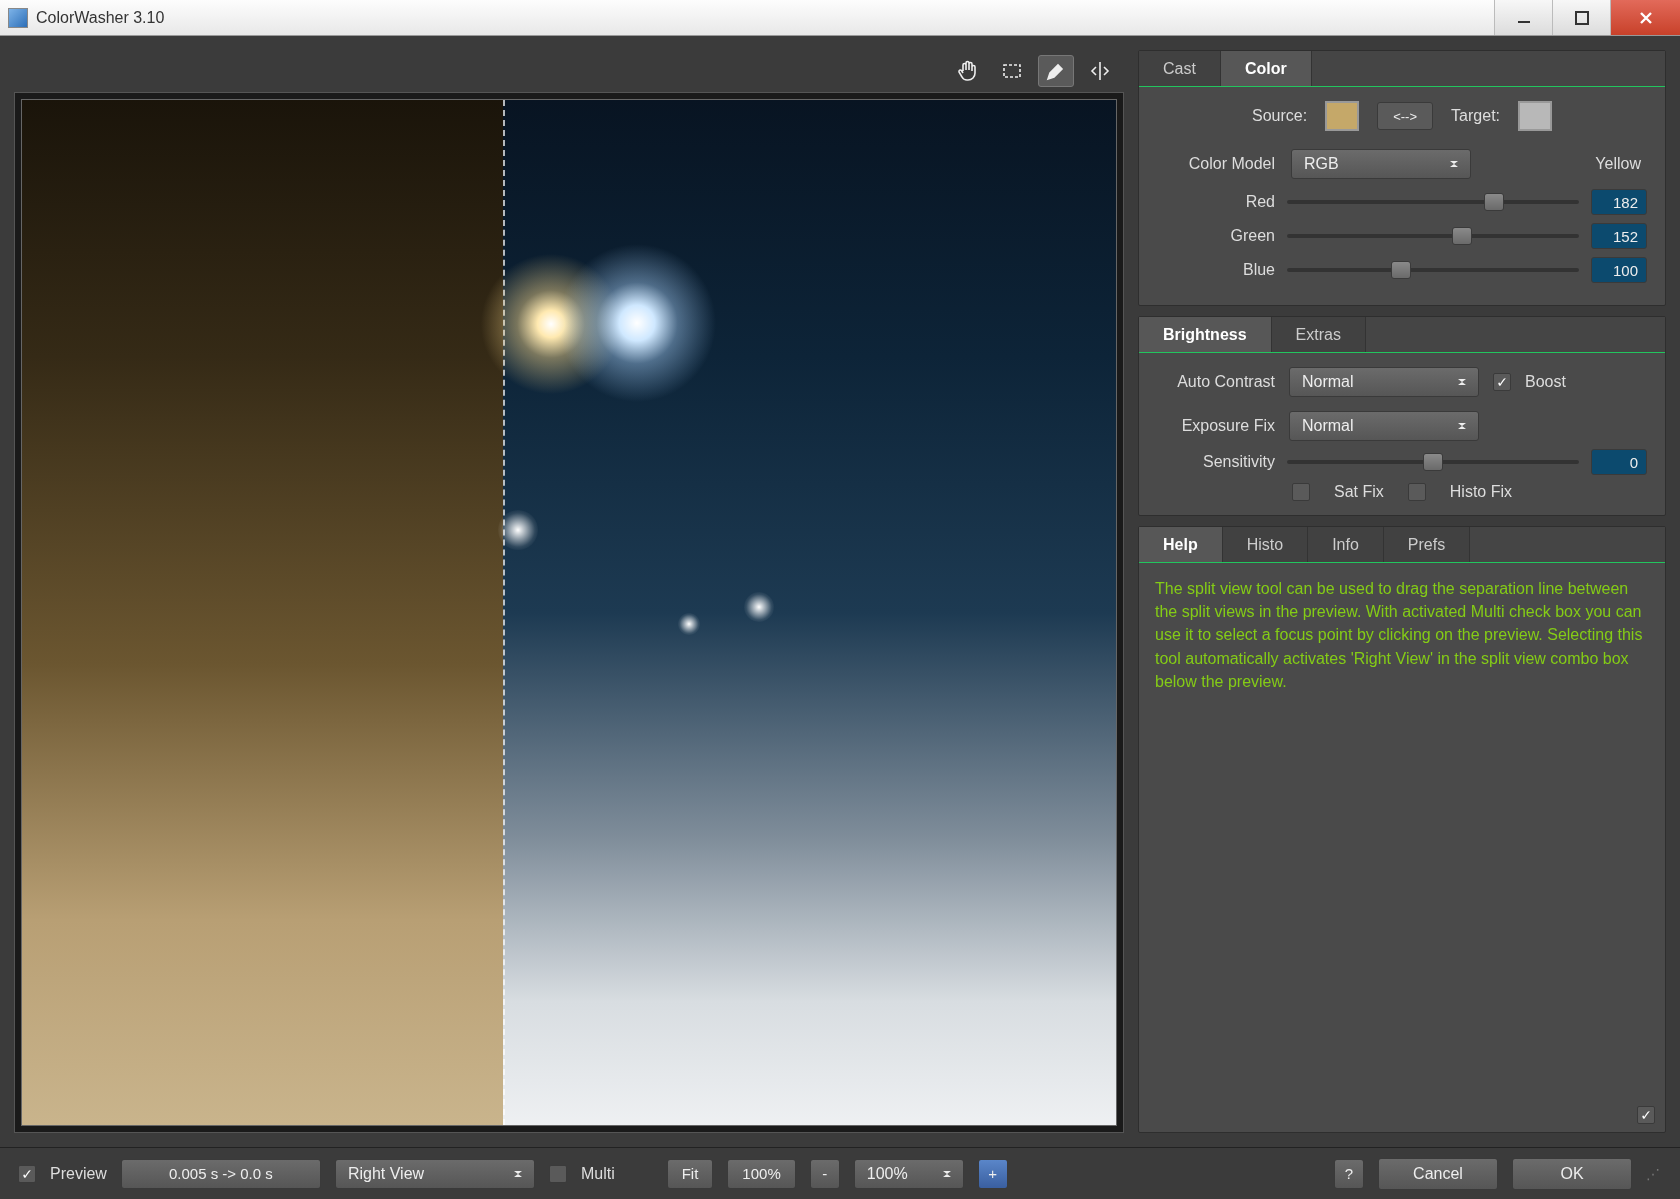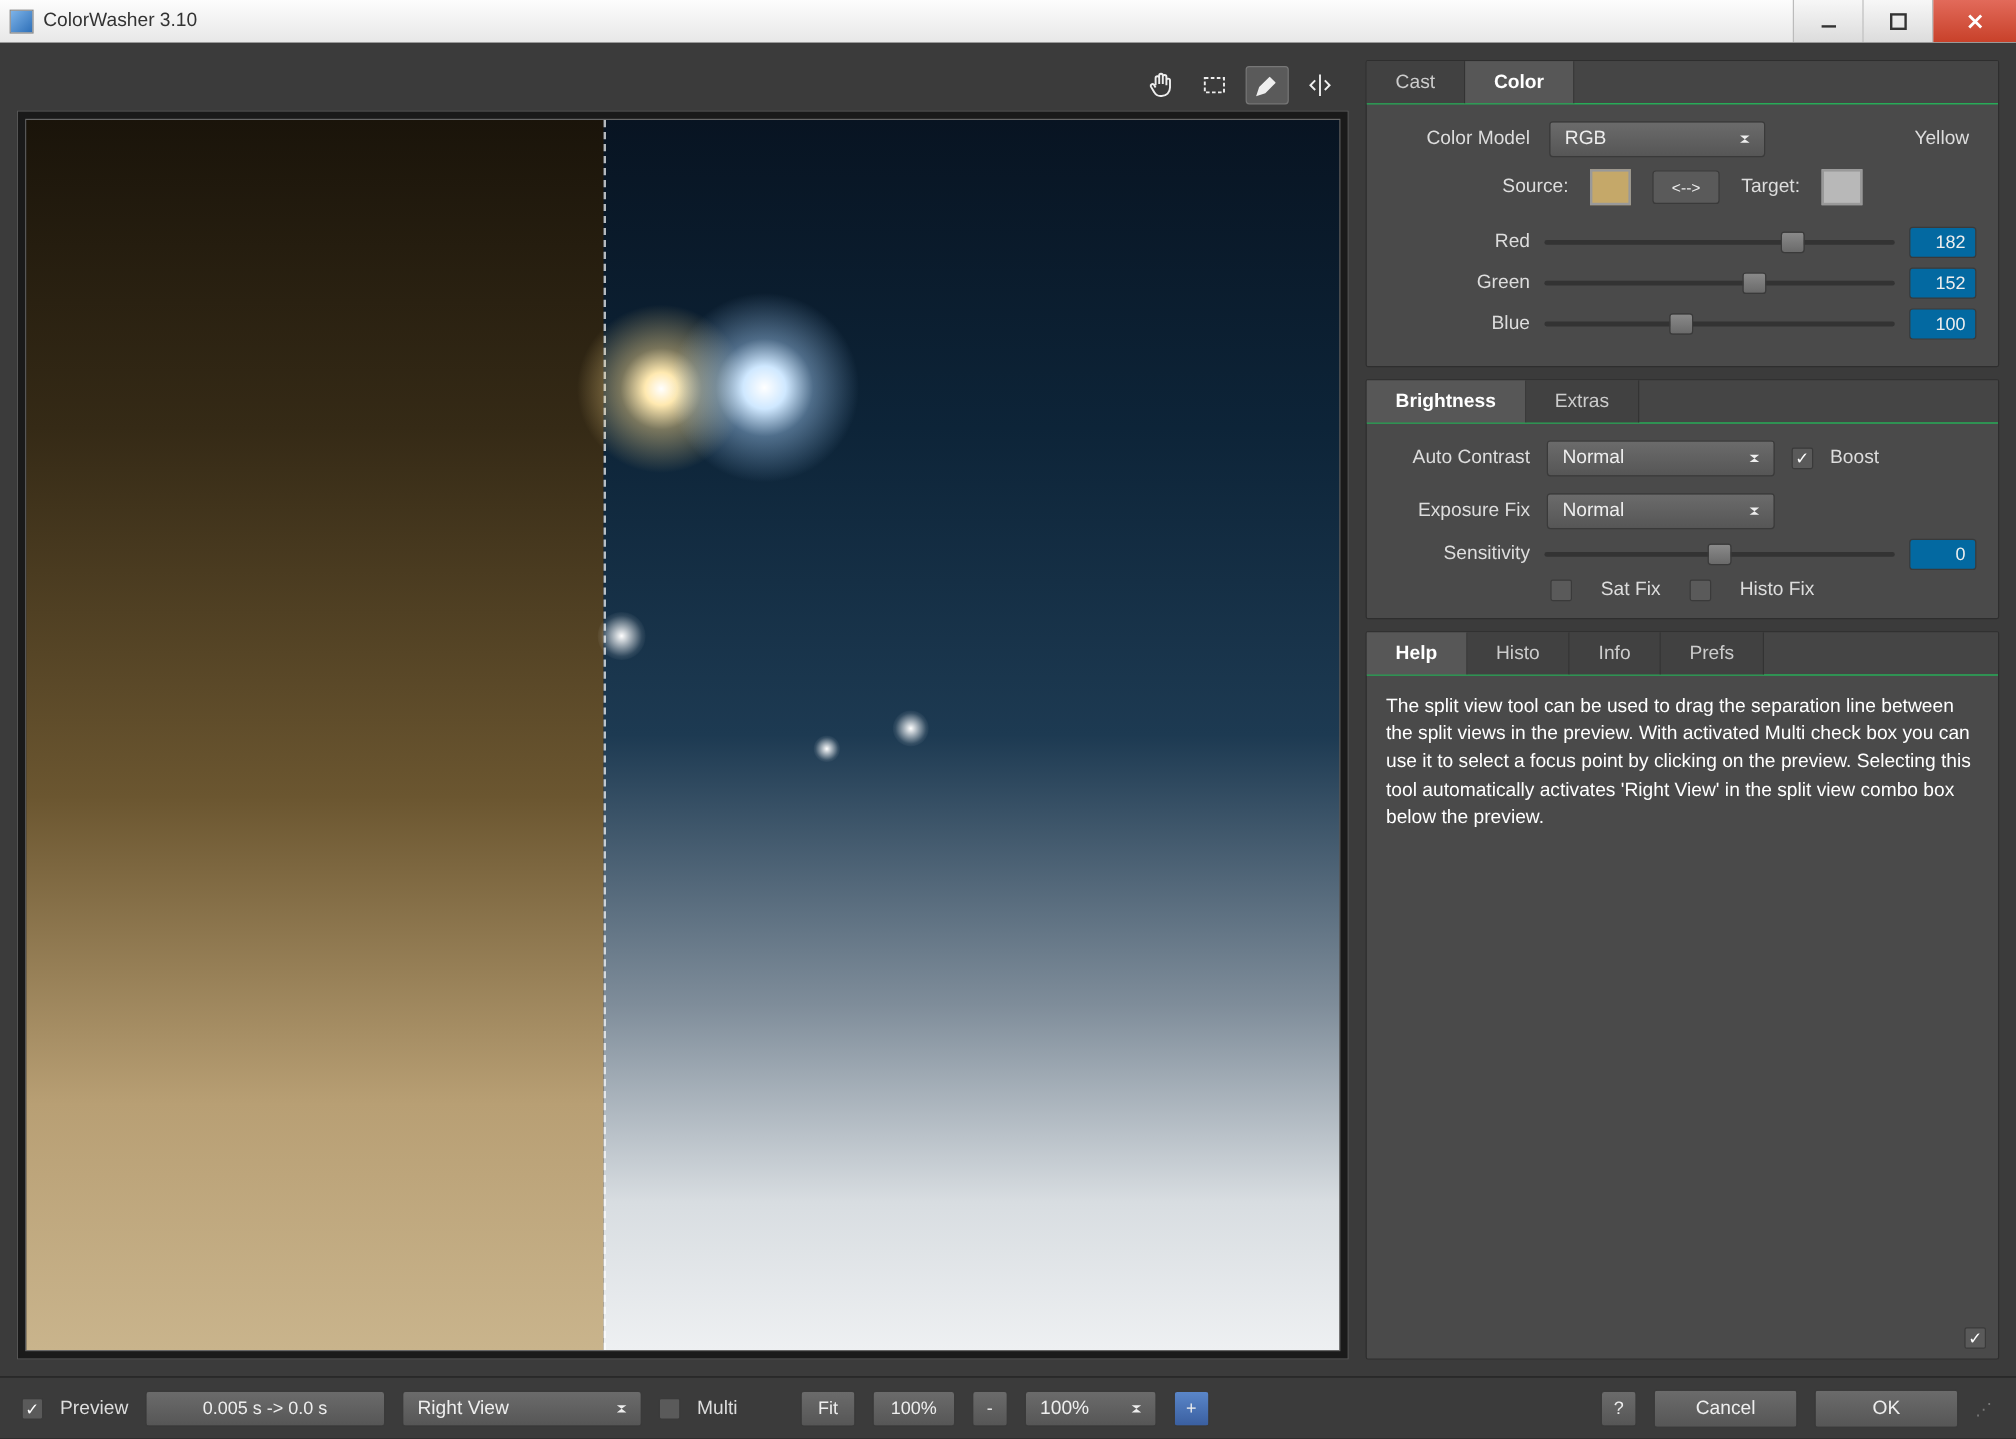--- a/index.html
+++ b/index.html
@@ -40,42 +40,42 @@
 
 
 .right { width: 528px; display: flex; flex-direction: column; gap: 10px; }
 .row { display: flex; align-items: center; gap: 10px; }
 .lbl { color: #ddd; font-size: 16px; }
 .dropbtn, .btn, .select, .numbox { background: linear-gradient(#6b6b6b,#565656); border: 1px solid #3a3a3a; color: #eee; border-radius: 3px; display: flex; align-items: center; }
 .dropbtn { width: 34px; height: 32px; justify-content: center; }
 .dropbtn svg, .select svg { width: 12px; height: 12px; fill: #eee; }
 .btn { height: 32px; padding: 0 18px; justify-content: center; font-size: 16px; }
 .select { height: 30px; padding: 0 10px 0 12px; justify-content: space-between; font-size: 16px; gap: 10px; }
-.numbox { height: 26px; width: 56px; justify-content: flex-end; padding: 0 8px; font-size: 15px; background:#0369a1; }
+.numbox { height: 26px; width: 56px; justify-content: flex-end; padding: 0 8px; font-size: 15px; background:#0c4a6e; }
 
 .panel { background: #4a4a4a; border: 1px solid #2e2e2e; border-radius: 2px; }
 .tabs { display: flex; align-items: stretch; height: 36px; border-bottom: 1px solid #22c55e; background:#454545;}
 .tab { padding: 0 24px; display: flex; align-items: center; color: #ccc; font-size: 16px; border-right: 1px solid #333; background:#414141;}
 .tab.active { background: #575757; color: #fff; font-weight: bold; }
 .panel-body { padding: 14px 18px; color: #ddd; font-size: 16px; }
 
 .swatch { width: 34px; height: 30px; border: 2px solid #999; }
 .swapbtn { width: 56px; height: 28px; background:#5a5a5a; border:1px solid #3a3a3a; border-radius:3px; color:#eee; font-size:13px; display:flex;align-items:center;justify-content:center; }
 
 .slider-row { display: flex; align-items: center; gap: 12px; margin: 8px 0; }
 .slider-row .slbl { width: 118px; text-align: right; font-size: 16px; }
 .slider { flex: 1; height: 18px; position: relative; }
 .track { position: absolute; left: 0; right: 0; top: 7px; height: 4px; background: #333; border-radius: 2px; }
 .thumb { position: absolute; top: 0; width: 20px; height: 18px; background: linear-gradient(#8a8a8a,#6a6a6a); border: 1px solid #3a3a3a; border-radius: 3px; transform: translateX(-50%); }
 
 .chk { width: 18px; height: 18px; background: #5a5a5a; border: 1px solid #3a3a3a; border-radius: 2px; display:inline-flex; align-items:center; justify-content:center; }
 .chk.checked::after { content:"✓"; color:#fff; font-size:14px; line-height:1; }
 
 .helpbox { flex: 1; display: flex; flex-direction: column; }
-.helpbody { flex:1; padding: 14px 16px; color: #ffffff; font-size: 16px; line-height: 1.45; position:relative;}
+.helpbody { flex:1; padding: 14px 16px; color: #84cc16; font-size: 16px; line-height: 1.45; position:relative;}
 
 
 .bottombar { height: 52px; background: #3b3b3b; border-top: 1px solid #222; display: flex; align-items: center; padding: 0 18px; gap: 14px; color:#ddd; font-size:16px; }
 .bottombar .spacer { flex: 1; }
 .smallbtn { height: 30px; padding: 0 14px; background: linear-gradient(#6b6b6b,#565656); border:1px solid #3a3a3a; border-radius:3px; display:flex; align-items:center; color:#eee; font-size:15px; }
 .sq { width:30px; padding:0; justify-content:center; }
 .sq.plus { background: linear-gradient(#5a86c9,#3a5fa0); }
 .grip { margin-left:auto; color:#777; font-size:14px; letter-spacing:2px; }
 </style>
 </head>
@@ -146,36 +146,36 @@
 
     <div class="right">
 
 
       <div class="panel">
         <div class="tabs">
           <div class="tab">Cast</div>
           <div class="tab active">Color</div>
         </div>
         <div class="panel-body">
+          <div class="row" style="justify-content:center; gap:18px; margin-bottom:18px;">
+            <span class="lbl">Source:</span>
+            <div class="swatch" id="src-swatch" style="background: rgb(197, 168, 105);"></div>
+            <div class="swapbtn">&lt;--&gt;</div>
+            <span class="lbl">Target:</span>
+            <div class="swatch" id="tgt-swatch" style="background: rgb(184, 184, 184);"></div>
+          </div>
           <div class="row" style="gap:16px; margin-bottom:10px;">
             <span class="lbl" style="width:118px; text-align:right">Color Model</span>
             <div class="select" style="width:180px">
               <span>RGB</span>
               <svg viewBox="0 0 12 12">
                   <path d="M2 3 h8 l-4 3z M2 9 h8 l-4 -3z" fill="#eee"></path>
                 </svg>
             </div>
             <span class="lbl" style="flex:1; text-align:right; padding-right:6px">Yellow</span>
-          </div>
-          <div class="row" style="justify-content:center; gap:18px; margin-bottom:18px;">
-            <span class="lbl">Source:</span>
-            <div class="swatch" id="src-swatch" style="background: rgb(197, 168, 105);"></div>
-            <div class="swapbtn">&lt;--&gt;</div>
-            <span class="lbl">Target:</span>
-            <div class="swatch" id="tgt-swatch" style="background: rgb(184, 184, 184);"></div>
           </div>
 
           <div class="slider-row">
             <span class="slbl">Red</span>
             <div class="slider">
                 <div class="track"></div>
                 <div class="thumb" id="th-red" style="left: 71%;"></div>
               </div>
             <div class="numbox">182</div>
           </div>

